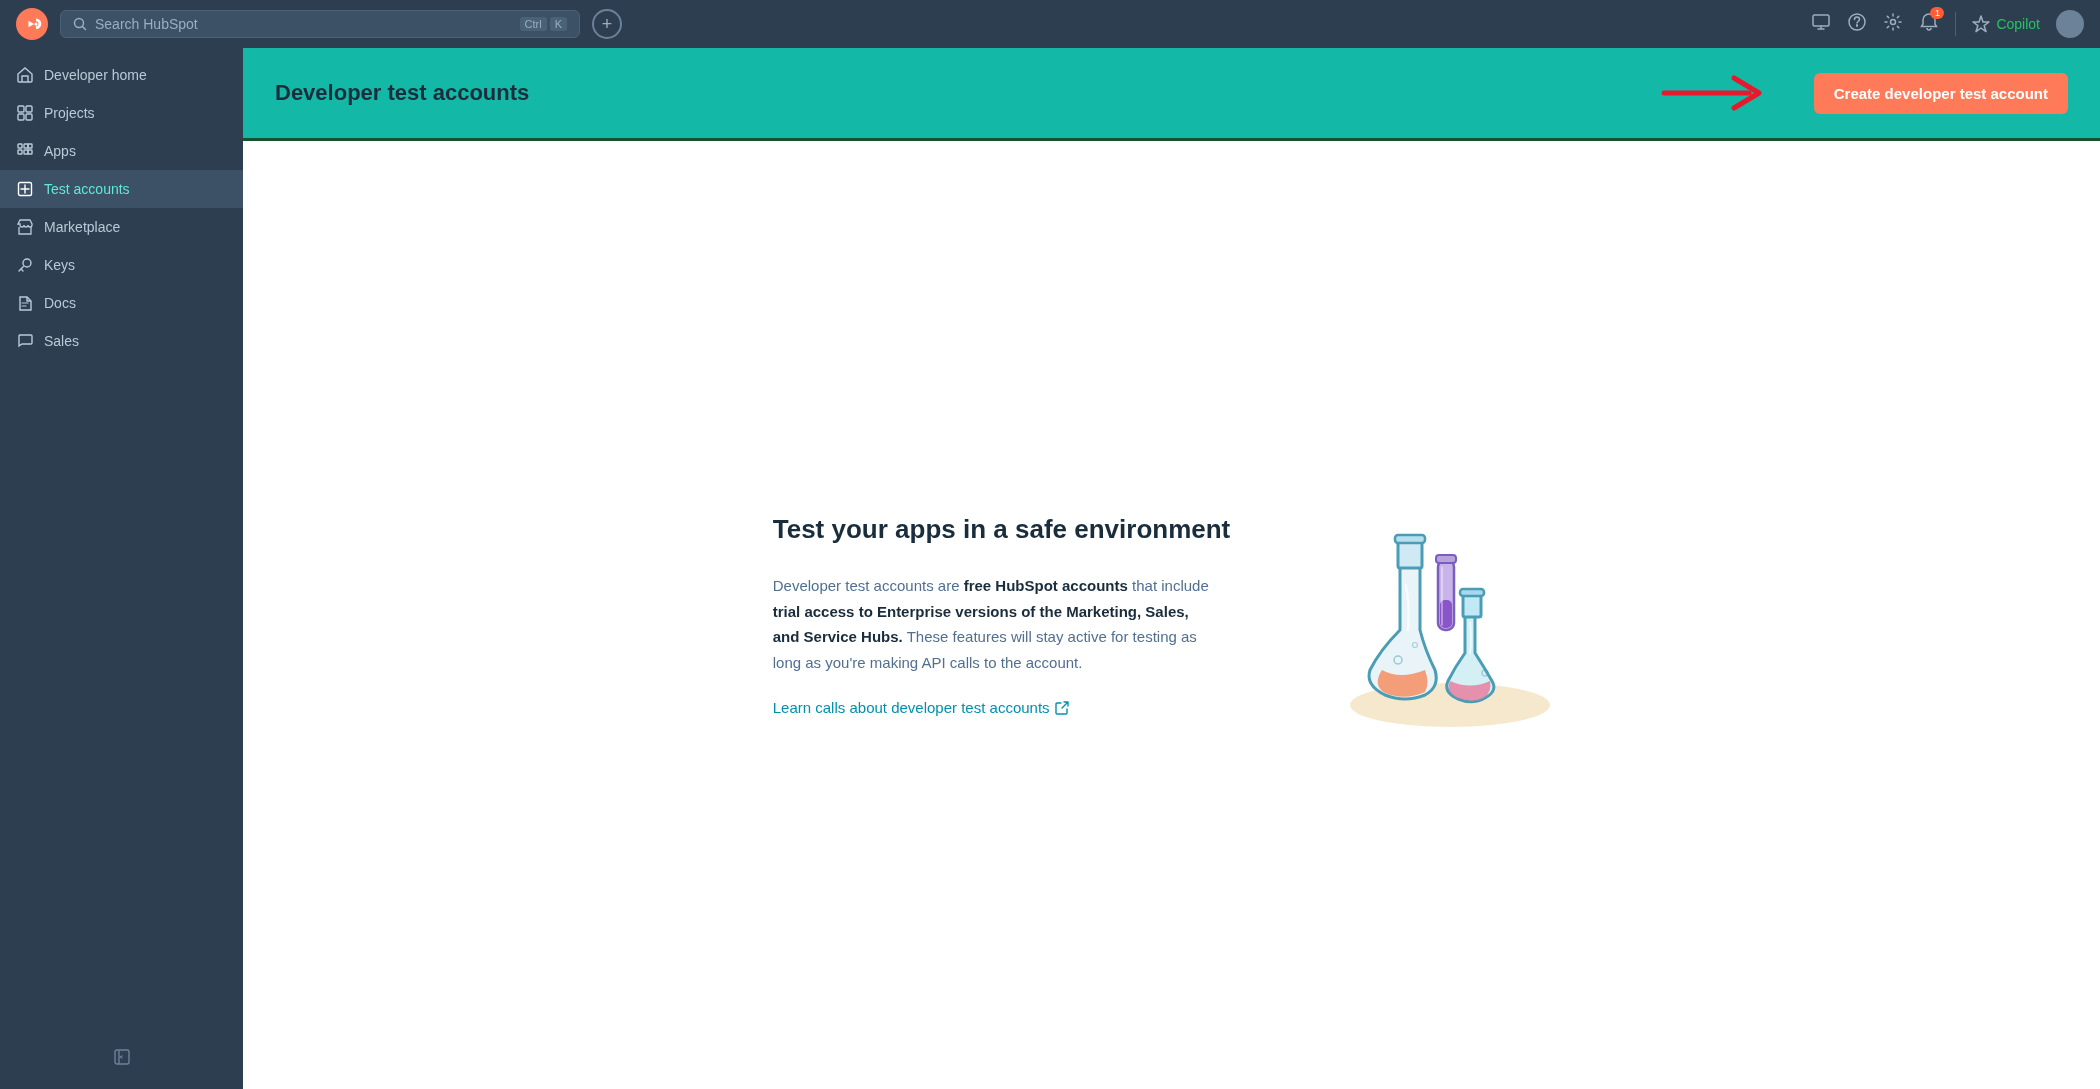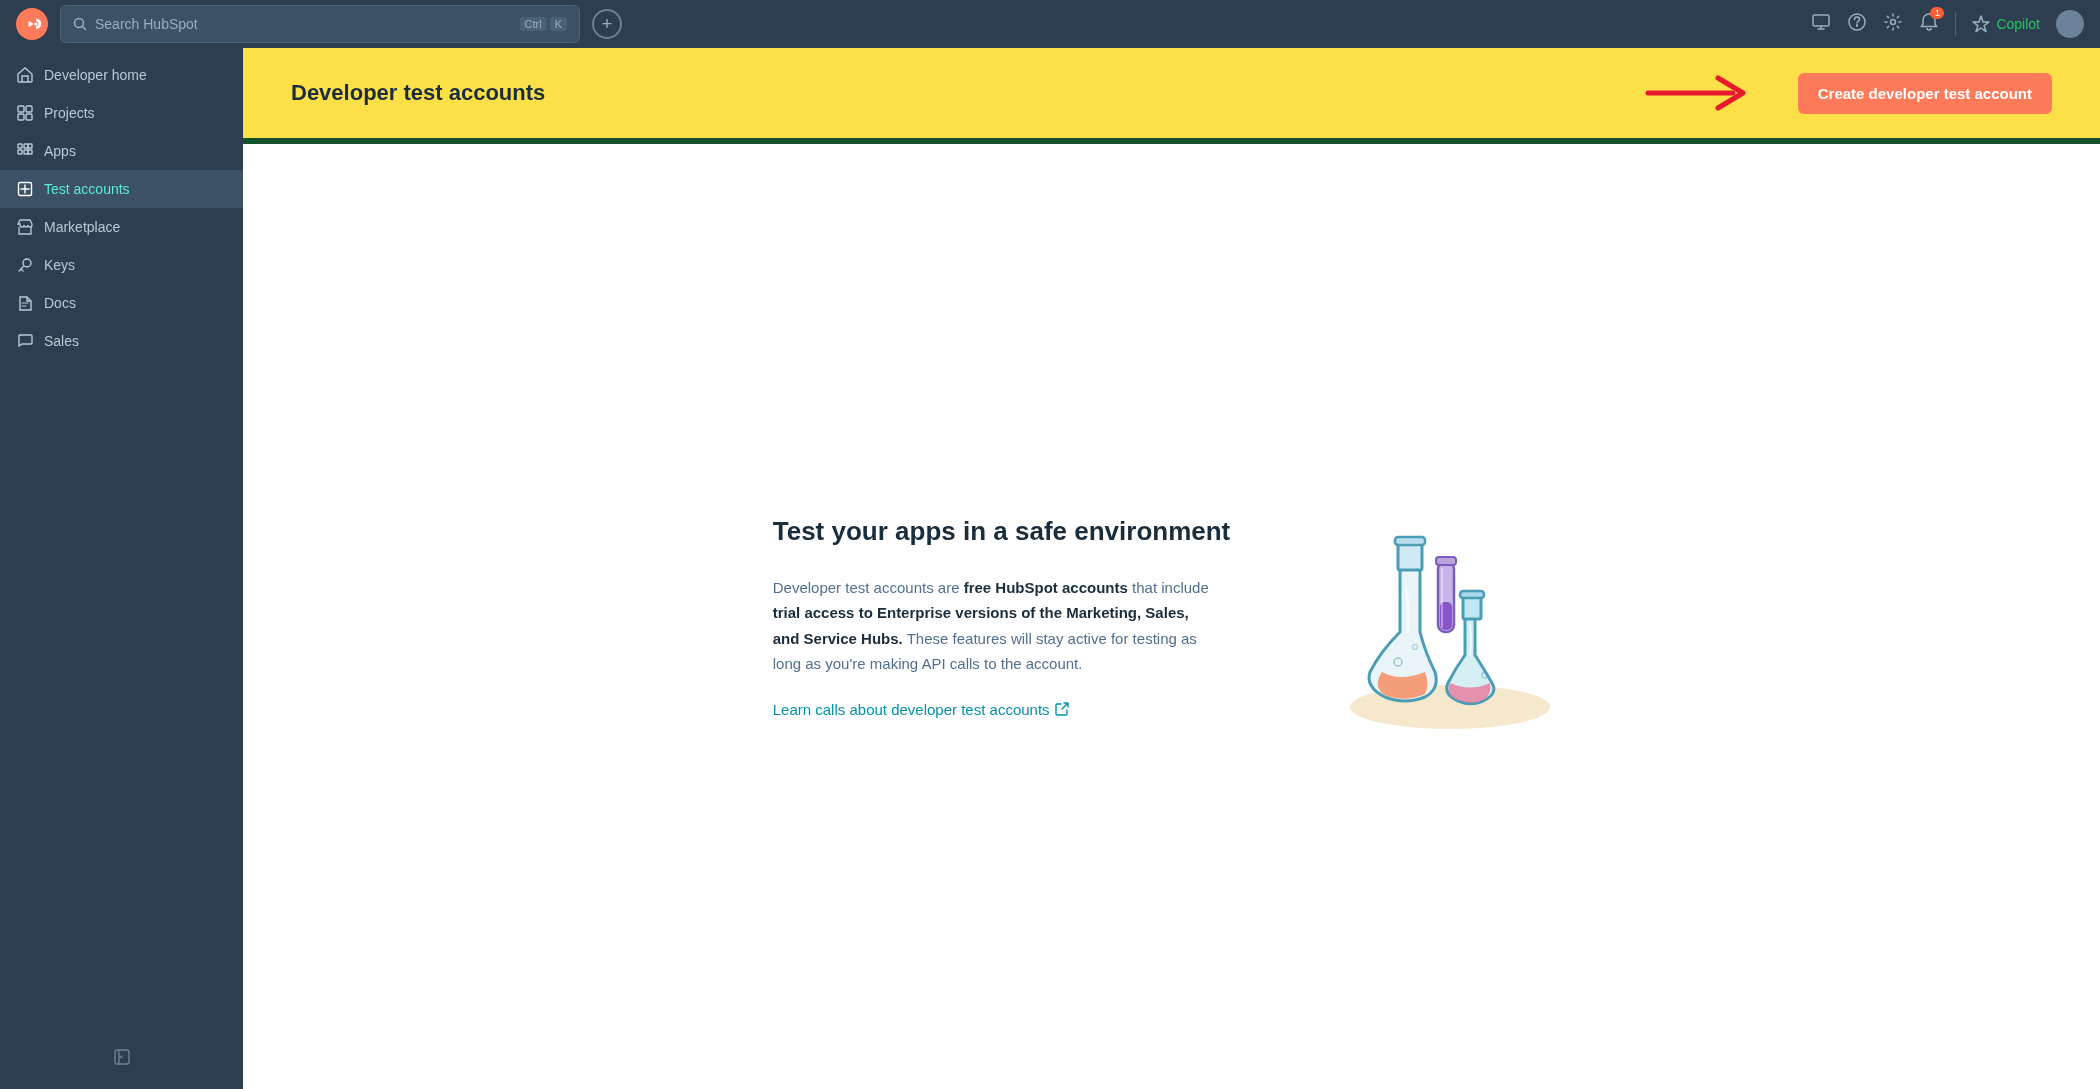--- a/index.html
+++ b/index.html
@@ -23,21 +23,21 @@
     }
     .search-bar {
       flex: 1;
       max-width: 520px;
       background: #3d5166;
       border: 1px solid #4a6278;
       border-radius: 6px;
       display: flex;
       align-items: center;
       padding: 0 12px;
-      height: 38px;
+      height: 28px;
       gap: 8px;
       cursor: text;
     }
     .search-bar-text {
       color: #9badbf;
       font-size: 14px;
       flex: 1;
     }
     .search-shortcut {
       display: flex;
@@ -172,23 +172,23 @@
       flex: 1;
       background: #ffffff;
       display: flex;
       flex-direction: column;
       overflow: hidden;
     }
     .page-header {
       display: flex;
       align-items: center;
       justify-content: space-between;
-      padding: 20px 48px;
-      border-bottom: 6px solid #14532d;
-      background: #fde047;
+      padding: 20px 32px;
+      border-bottom: 3px solid #14532d;
+      background: #14b8a6;
       flex-shrink: 0;
     }
     .page-title {
       font-size: 22px;
       font-weight: 700;
       color: #1a2d3d;
     }
     .header-right {
       display: flex;
       align-items: center;

